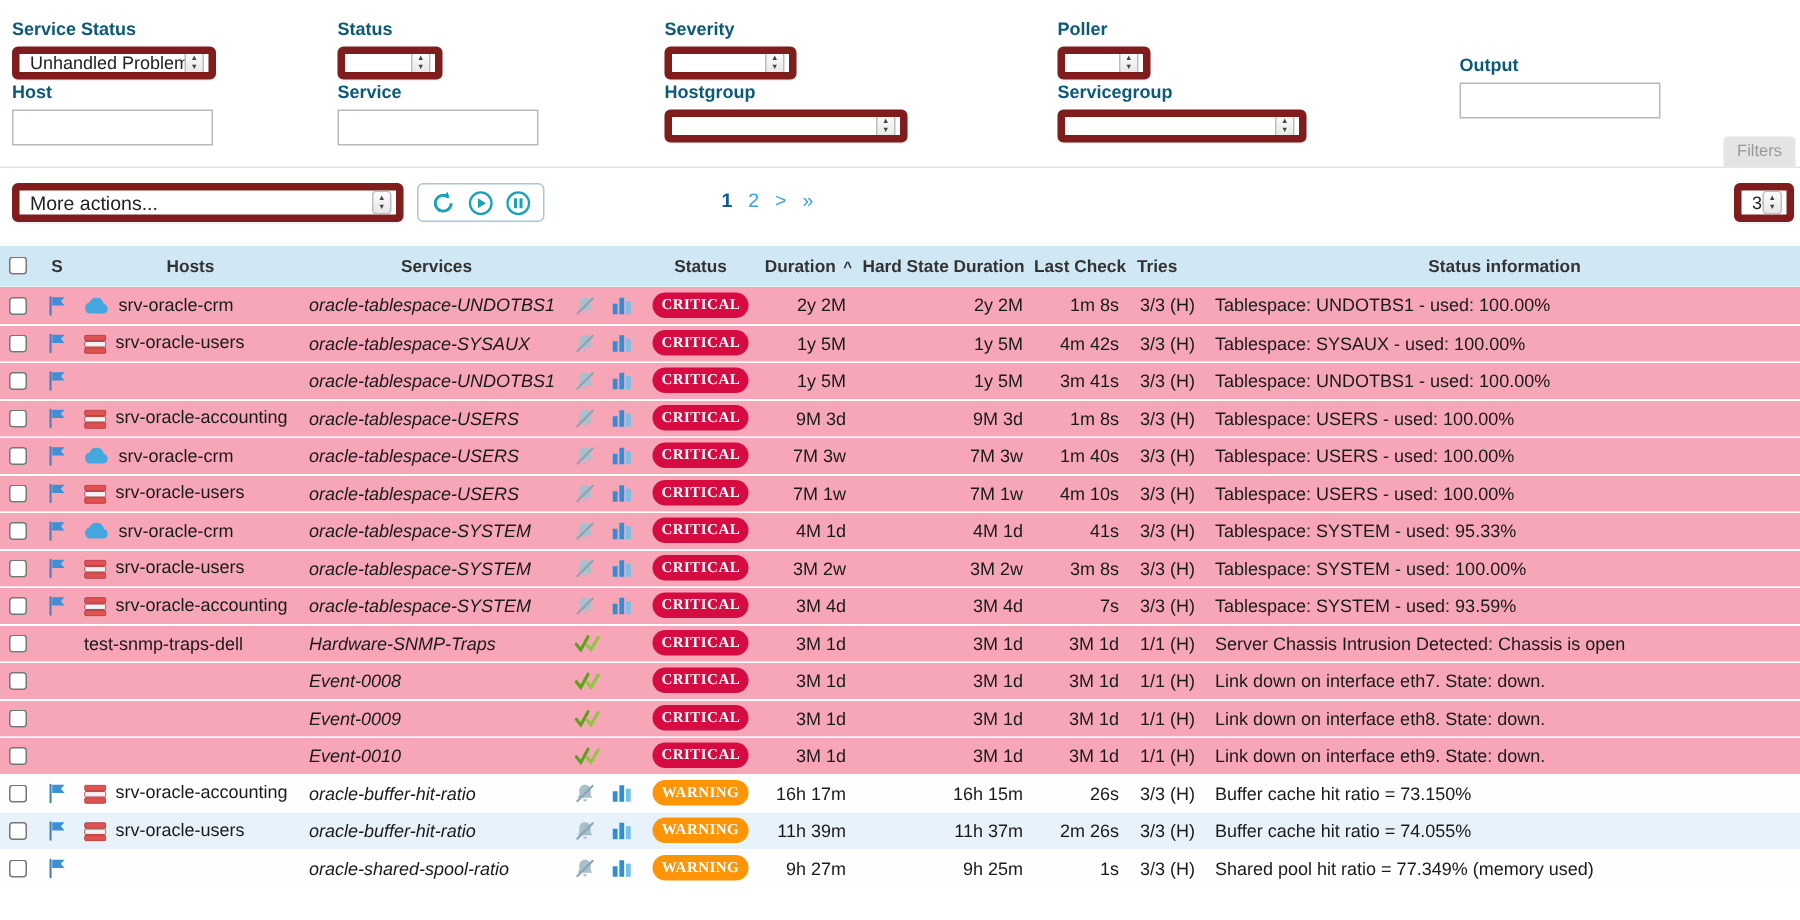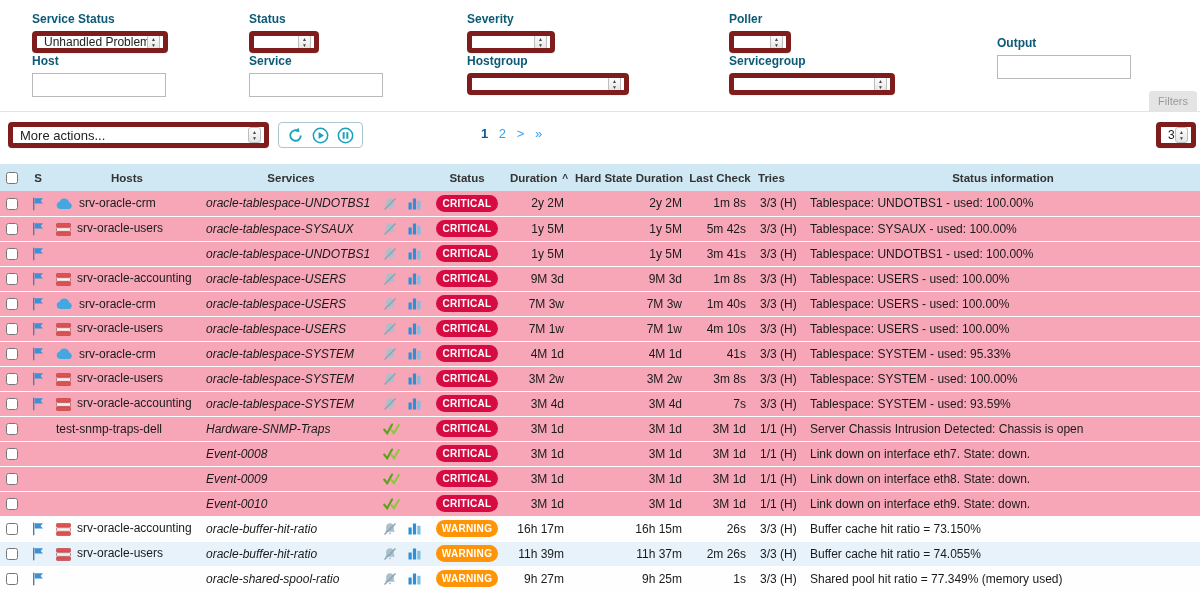--- a/index.html
+++ b/index.html
@@ -4,21 +4,21 @@
 <style>
   * { box-sizing: border-box; }
   html,body { margin:0; padding:0; }
   body {
     width:1200px; height:613px; position:relative; overflow:hidden;
     font-family:"Liberation Sans", sans-serif; background:#fff; font-size:12px; color:#1a1a1a;
   }
 
   
   .filterbar { position:relative; height:112px; border-bottom:1px solid #e3e3e3; background:#fff; }
-  .fld { position:absolute;margin-left:24px; }
+  .fld { position:absolute; }
   .f-label { display:block; font-weight:bold; font-size:12px; color:#0c5a75; margin-bottom:5px; }
   #f1 { left:8px;   top:12px; width:136px; }
   #f2 { left:225px; top:12px; width:70px; }
   #f3 { left:443px; top:12px; width:88px; }
   #f4 { left:705px; top:12px; width:62px; }
   #f5 { left:8px;   top:54px; width:134px; }
   #f6 { left:225px; top:54px; width:134px; }
   #f7 { left:443px; top:54px; width:162px; }
   #f8 { left:705px; top:54px; width:166px; }
   #f9 { left:973px; top:36px; width:134px; }
@@ -83,21 +83,21 @@
   td.c-status { text-align:center; }
   td.c-num { text-align:right; padding-right:6px; }
   td.c-tries { padding-left:8px; }
   td.c-info { padding-left:4px; }
 
   .icon svg { vertical-align:middle; }
   input[type=checkbox] { width:12px; height:12px; margin:0; vertical-align:middle; }
 
   .badge {
     display:inline-block; min-width:58px; padding:3px 6px; border-radius:10px;
-    font-size:10px; font-weight:bold; color:#fff; text-align:right; letter-spacing:.3px;
+    font-size:10px; font-weight:bold; color:#fff; text-align:right; letter-spacing:.3px;font-family:Liberation Serif, serif;
   }
   .badge.CRITICAL { background:#d60b41; }
   .badge.WARNING  { background:#ff9506; }
 </style>
 </head>
 <body>
 
 <div class="filterbar">
 
   <div class="fld" id="f1">
@@ -288,21 +288,21 @@
               <path d="M5.8 10.8h2.4c0 .9-.5 1.5-1.2 1.5s-1.2-.6-1.2-1.5z" fill="#a9bfcb"></path>
               <line x1="1.5" y1="12.5" x2="12.5" y2="1.5" stroke="#8aa4b2" stroke-width="1.4"></line>
             </svg></span><span class="icon"><svg width="13" height="13" viewBox="0 0 13 13">
               <rect x="0.5" y="5.5" width="3.2" height="7" fill="#2e8fd5"></rect>
               <rect x="4.9" y="1.5" width="3.2" height="11" fill="#2e8fd5"></rect>
               <rect x="9.3" y="3.8" width="3.2" height="8.7" fill="#79bfe8"></rect>
             </svg></span></td>
         <td class="c-status"><span class="badge CRITICAL">CRITICAL</span></td>
         <td class="c-num">1y 5M</td>
         <td class="c-num">1y 5M</td>
-        <td class="c-num">5m 42s</td>
+        <td class="c-num">4m 42s</td>
         <td class="c-tries">3/3 (H)</td>
         <td class="c-info">Tablespace: SYSAUX - used: 100.00%</td>
       </tr>
       <tr class="bg-critical">
         <td class="c-check"><input type="checkbox" style=""></td>
         <td class="c-s"><span class="icon"><svg width="12" height="14" viewBox="0 0 12 14">
               <rect x="1" y="0.5" width="1.4" height="13" rx="0.7" fill="#4a7fb5"></rect>
               <path d="M2.8 1.2h8.2l-2.4 2.7 2.4 2.7H2.8z" fill="#3d8fd6"></path>
             </svg></span></td>
         <td class="c-host"><span></span></td>

